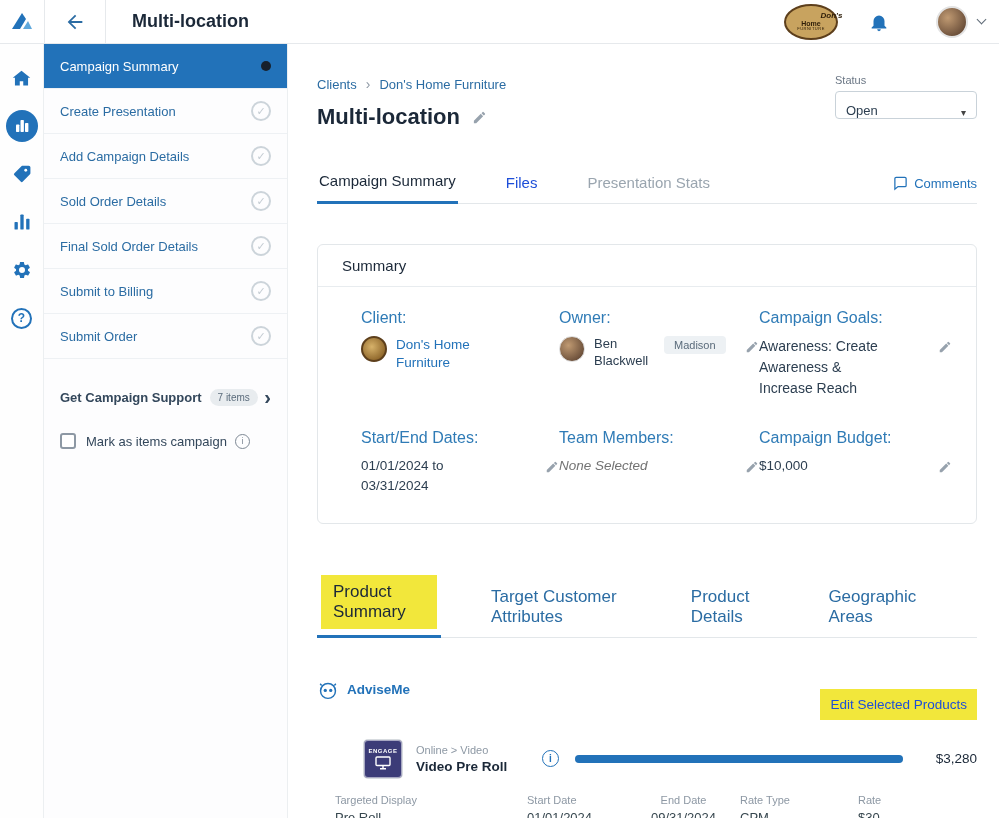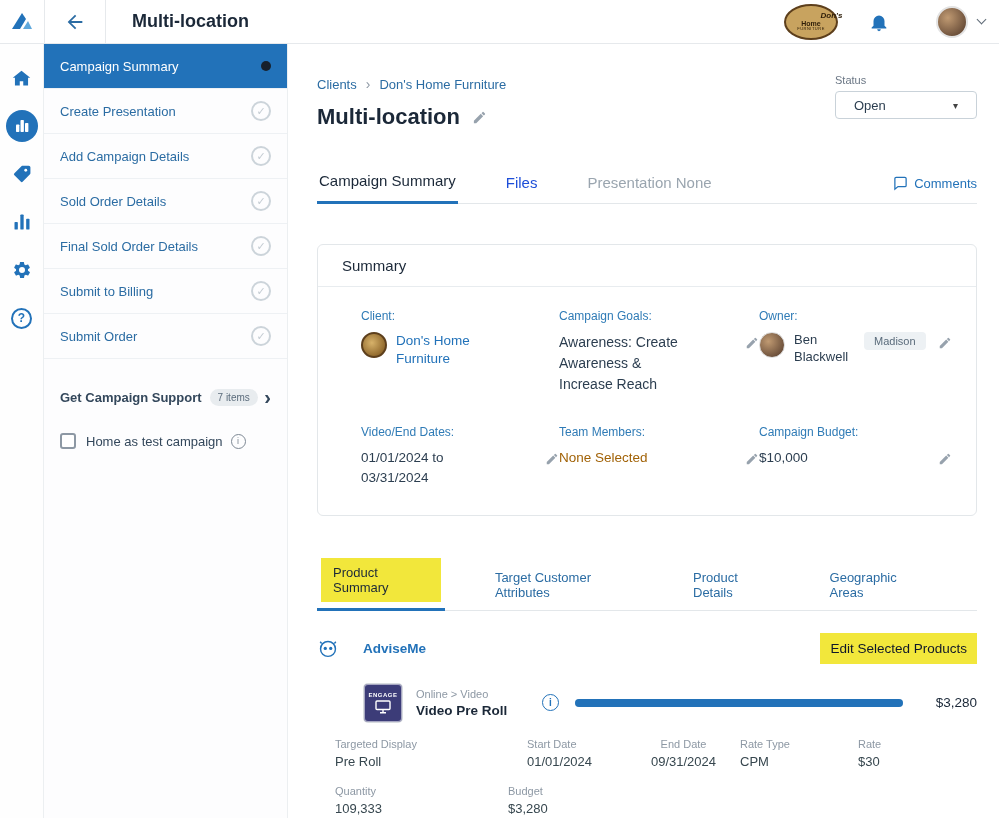--- a/index.html
+++ b/index.html
@@ -65,62 +65,62 @@
   .breadcrumb { margin-top:32px; font-size:13px; display:flex; align-items:center; }
   .crumb { color:#2b6ca3; cursor:pointer; }
   .crumb-sep { color:#8d98a4; margin:0 9px; font-size:14px; }
   .title-row { margin-top:12px; display:flex; align-items:center; }
   .page-title { font-size:22px; font-weight:700; color:#1b2838; }
   .edit-ic { margin-left:12px; cursor:pointer; display:flex; }
 
   .status-box { position:absolute; top:30px; right:22px; }
   .status-label { font-size:11px; color:#6b7785; margin-bottom:5px; }
   .status-select { width:142px; height:28px; border:1px solid #c9d2d9; border-radius:4px;
-    display:flex; align-items:center; justify-content:space-between; padding:0 18px;
+    display:flex; align-items:flex-end; justify-content:space-between; padding:0 10px;
     font-size:13px; color:#2c3e50; cursor:pointer; background:#fff; }
   .caret { font-size:10px; color:#444; }
 
   .tabbar { margin-top:42px; display:flex; align-items:flex-end; border-bottom:1px solid #e3e7ea; }
   .tab { margin-right:46px; padding:0 2px 12px; font-size:15px; cursor:pointer; }
   .tab.active { color:#1b2838; border-bottom:3px solid #2272b9; margin-bottom:-1px; }
   .tab.files { color:#1d4ed8; }
   .tab.dim { color:#9aa5af; }
   .comments { margin-left:auto; display:flex; align-items:center; color:#2272b9; font-size:13px;
     cursor:pointer; padding-bottom:12px; }
   .comments svg { margin-right:6px; }
 
   
   .card { margin-top:40px; border:1px solid #e3e7ea; border-radius:6px; }
   .card-head { padding:12px 24px; font-size:15px; color:#1b2838; border-bottom:1px solid #e8ecef; }
   .card-body { padding:22px 24px 26px 43px; display:grid; grid-template-columns:198px 200px 1fr; row-gap:30px; }
-  .cell-label { font-size:12px; color:#2f7bb6; margin-bottom:9px; }
+  .cell-label { font-size:16px; color:#2f7bb6; margin-bottom:9px; }
   .cell-content { display:flex; align-items:flex-start; }
   .client-logo-sm { width:26px; height:26px; border-radius:50%; flex:none;
     background:radial-gradient(circle at 40% 40%, #d7b26a, #8a6227 80%); border:2px solid #5d3f1c; margin-right:9px; }
   .client-link { font-size:13.5px; color:#2272b9; width:110px; line-height:1.3; cursor:pointer; }
   .goals-text { font-size:14px; color:#2c3e50; width:132px; line-height:1.5; }
   .owner-avatar { width:26px; height:26px; border-radius:50%; flex:none;
     background:radial-gradient(circle at 35% 35%, #c09a72, #6b4f3a 75%); border:1px solid #ddd; margin-right:9px; }
   .owner-name { font-size:13px; color:#2c3e50; width:62px; line-height:1.3; }
   .chip { background:#edf1f4; color:#5a6b7b; font-size:11px; padding:3px 10px; border-radius:4px; margin-left:8px; white-space:nowrap; }
   .val { font-size:13.5px; color:#2c3e50; line-height:1.5; }
   .val.wrap { width:112px; }
-  .val.italic { color:#a16207; }
+  .val.italic { font-style:italic; color:#737373; }
   .pencil-right { margin-left:auto; cursor:pointer; display:flex; padding-top:4px; }
 
   
   .ptabbar { margin-top:38px; display:flex; align-items:flex-end; border-bottom:1px solid #e3e7ea; }
-  .ptab { margin-right:46px; padding:4px 4px 10px; font-size:13px; color:#2b6ca3; cursor:pointer; }
+  .ptab { margin-right:46px; padding:4px 4px 10px; font-size:17px; color:#2b6ca3; cursor:pointer;margin-top:9px; }
   .ptab.active { color:#1b2838; border-bottom:3px solid #2272b9; margin-bottom:-1px; padding-bottom:6px; }
   .hl { background:#f2e73b; padding:7px 12px; display:inline-block; }
 
   .adviseme-row { margin-top:22px; display:flex; align-items:center; justify-content:space-between; }
   .adviseme { display:flex; align-items:center; cursor:pointer; }
-  .adviseme-label { color:#2272b9; font-size:13.5px; margin-left:24px; font-weight:700;text-align:right; }
-  .edit-selected { font-size:13.5px; color:#0f172a; cursor:pointer; }
+  .adviseme-label { color:#2272b9; font-size:13.5px; margin-left:8px; font-weight:700;text-align:right; }
+  .edit-selected { font-size:13.5px; color:#1d4ed8; cursor:pointer;margin-top:29px; }
   .edit-selected .hl { padding:8px 10px; }
 
   
   .product { margin-top:20px; }
   .prod-head { display:flex; align-items:center;padding-left:47px; }
   .pbadge { width:38px; height:38px; border-radius:4px; color:#fff; display:flex; flex-direction:column;
     align-items:center; justify-content:center; box-shadow:inset 0 0 0 1px rgba(255,255,255,.55), 0 0 0 1px #d7dbdf; }
   .pbadge .btxt { font-size:6px; font-weight:700; letter-spacing:.5px; margin-bottom:2px; }
   .pbadge.engage { background:#3c3c78; }
   .prod-title { margin-left:14px; width:112px; }
@@ -241,21 +241,21 @@
       <span>Submit Order</span>
       <span class="checkcircle">✓</span>
     </div>
     <div class="support-row">
       <span class="support-label">Get Campaign Support</span>
       <span class="support-badge">7 items</span>
       <span class="support-chev">›</span>
     </div>
     <div class="testcamp-row">
       <span class="checkbox"></span>
-      <span class="testcamp-label">Home as test campaign</span>
+      <span class="testcamp-label">Mark as items campaign</span>
       <span class="info-sm">i</span>
     </div>
   </aside>
 
   <main class="main">
 
     <div class="breadcrumb">
       <span class="crumb">Clients</span>
       <span class="crumb-sep">›</span>
       <span class="crumb">Don's Home Furniture</span>
@@ -274,69 +274,69 @@
       <div class="status-label">Status</div>
       <div class="status-select">
         <span>Open</span>
         <span class="caret">▾</span>
       </div>
     </div>
 
     <div class="tabbar">
       <div class="tab active">Campaign Summary</div>
       <div class="tab files">Files</div>
-      <div class="tab dim">Presentation None</div>
+      <div class="tab dim">Presentation Stats</div>
       <div class="comments">
         <svg width="15" height="15" viewBox="0 0 24 24">
           <path d="M21 4v11a2 2 0 0 1-2 2H8l-5 4V4a2 2 0 0 1 2-2h14a2 2 0 0 1 2 2z" fill="none" stroke="#2272b9" stroke-width="2"></path>
         </svg>
         <span>Comments</span>
       </div>
     </div>
 
     <section class="card">
       <div class="card-head">Summary</div>
       <div class="card-body">
 
         <div>
           <div class="cell-label">Client:</div>
           <div class="cell-content">
             <span class="client-logo-sm"></span>
             <span class="client-link">Don's Home Furniture</span>
-          </div>
-        </div>
-
-        <div>
-          <div class="cell-label">Campaign Goals:</div>
-          <div class="cell-content">
-            <span class="goals-text">Awareness: Create Awareness &amp; Increase Reach</span>
-            <span class="pencil-right">
-              <svg width="14" height="14" viewBox="0 0 24 24">
-                  <path fill="#97a2ad" d="M3 17.25V21h3.75L17.8 9.94l-3.75-3.75L3 17.25zM20.7 7a1 1 0 0 0 0-1.4l-2.3-2.3a1 1 0 0 0-1.4 0l-1.8 1.8 3.75 3.75L20.7 7z"></path>
-                </svg>
-            </span>
           </div>
         </div>
 
         <div>
           <div class="cell-label">Owner:</div>
           <div class="cell-content">
             <span class="owner-avatar"></span>
             <span class="owner-name">Ben Blackwell</span>
             <span class="chip">Madison</span>
             <span class="pencil-right">
               <svg width="14" height="14" viewBox="0 0 24 24">
                   <path fill="#97a2ad" d="M3 17.25V21h3.75L17.8 9.94l-3.75-3.75L3 17.25zM20.7 7a1 1 0 0 0 0-1.4l-2.3-2.3a1 1 0 0 0-1.4 0l-1.8 1.8 3.75 3.75L20.7 7z"></path>
                 </svg>
             </span>
           </div>
         </div>
 
         <div>
-          <div class="cell-label">Video/End Dates:</div>
+          <div class="cell-label">Campaign Goals:</div>
+          <div class="cell-content">
+            <span class="goals-text">Awareness: Create Awareness &amp; Increase Reach</span>
+            <span class="pencil-right">
+              <svg width="14" height="14" viewBox="0 0 24 24">
+                  <path fill="#97a2ad" d="M3 17.25V21h3.75L17.8 9.94l-3.75-3.75L3 17.25zM20.7 7a1 1 0 0 0 0-1.4l-2.3-2.3a1 1 0 0 0-1.4 0l-1.8 1.8 3.75 3.75L20.7 7z"></path>
+                </svg>
+            </span>
+          </div>
+        </div>
+
+        <div>
+          <div class="cell-label">Start/End Dates:</div>
           <div class="cell-content">
             <span class="val wrap">01/01/2024 to 03/31/2024</span>
             <span class="pencil-right">
               <svg width="14" height="14" viewBox="0 0 24 24">
                   <path fill="#97a2ad" d="M3 17.25V21h3.75L17.8 9.94l-3.75-3.75L3 17.25zM20.7 7a1 1 0 0 0 0-1.4l-2.3-2.3a1 1 0 0 0-1.4 0l-1.8 1.8 3.75 3.75L20.7 7z"></path>
                 </svg>
             </span>
           </div>
         </div>
 

